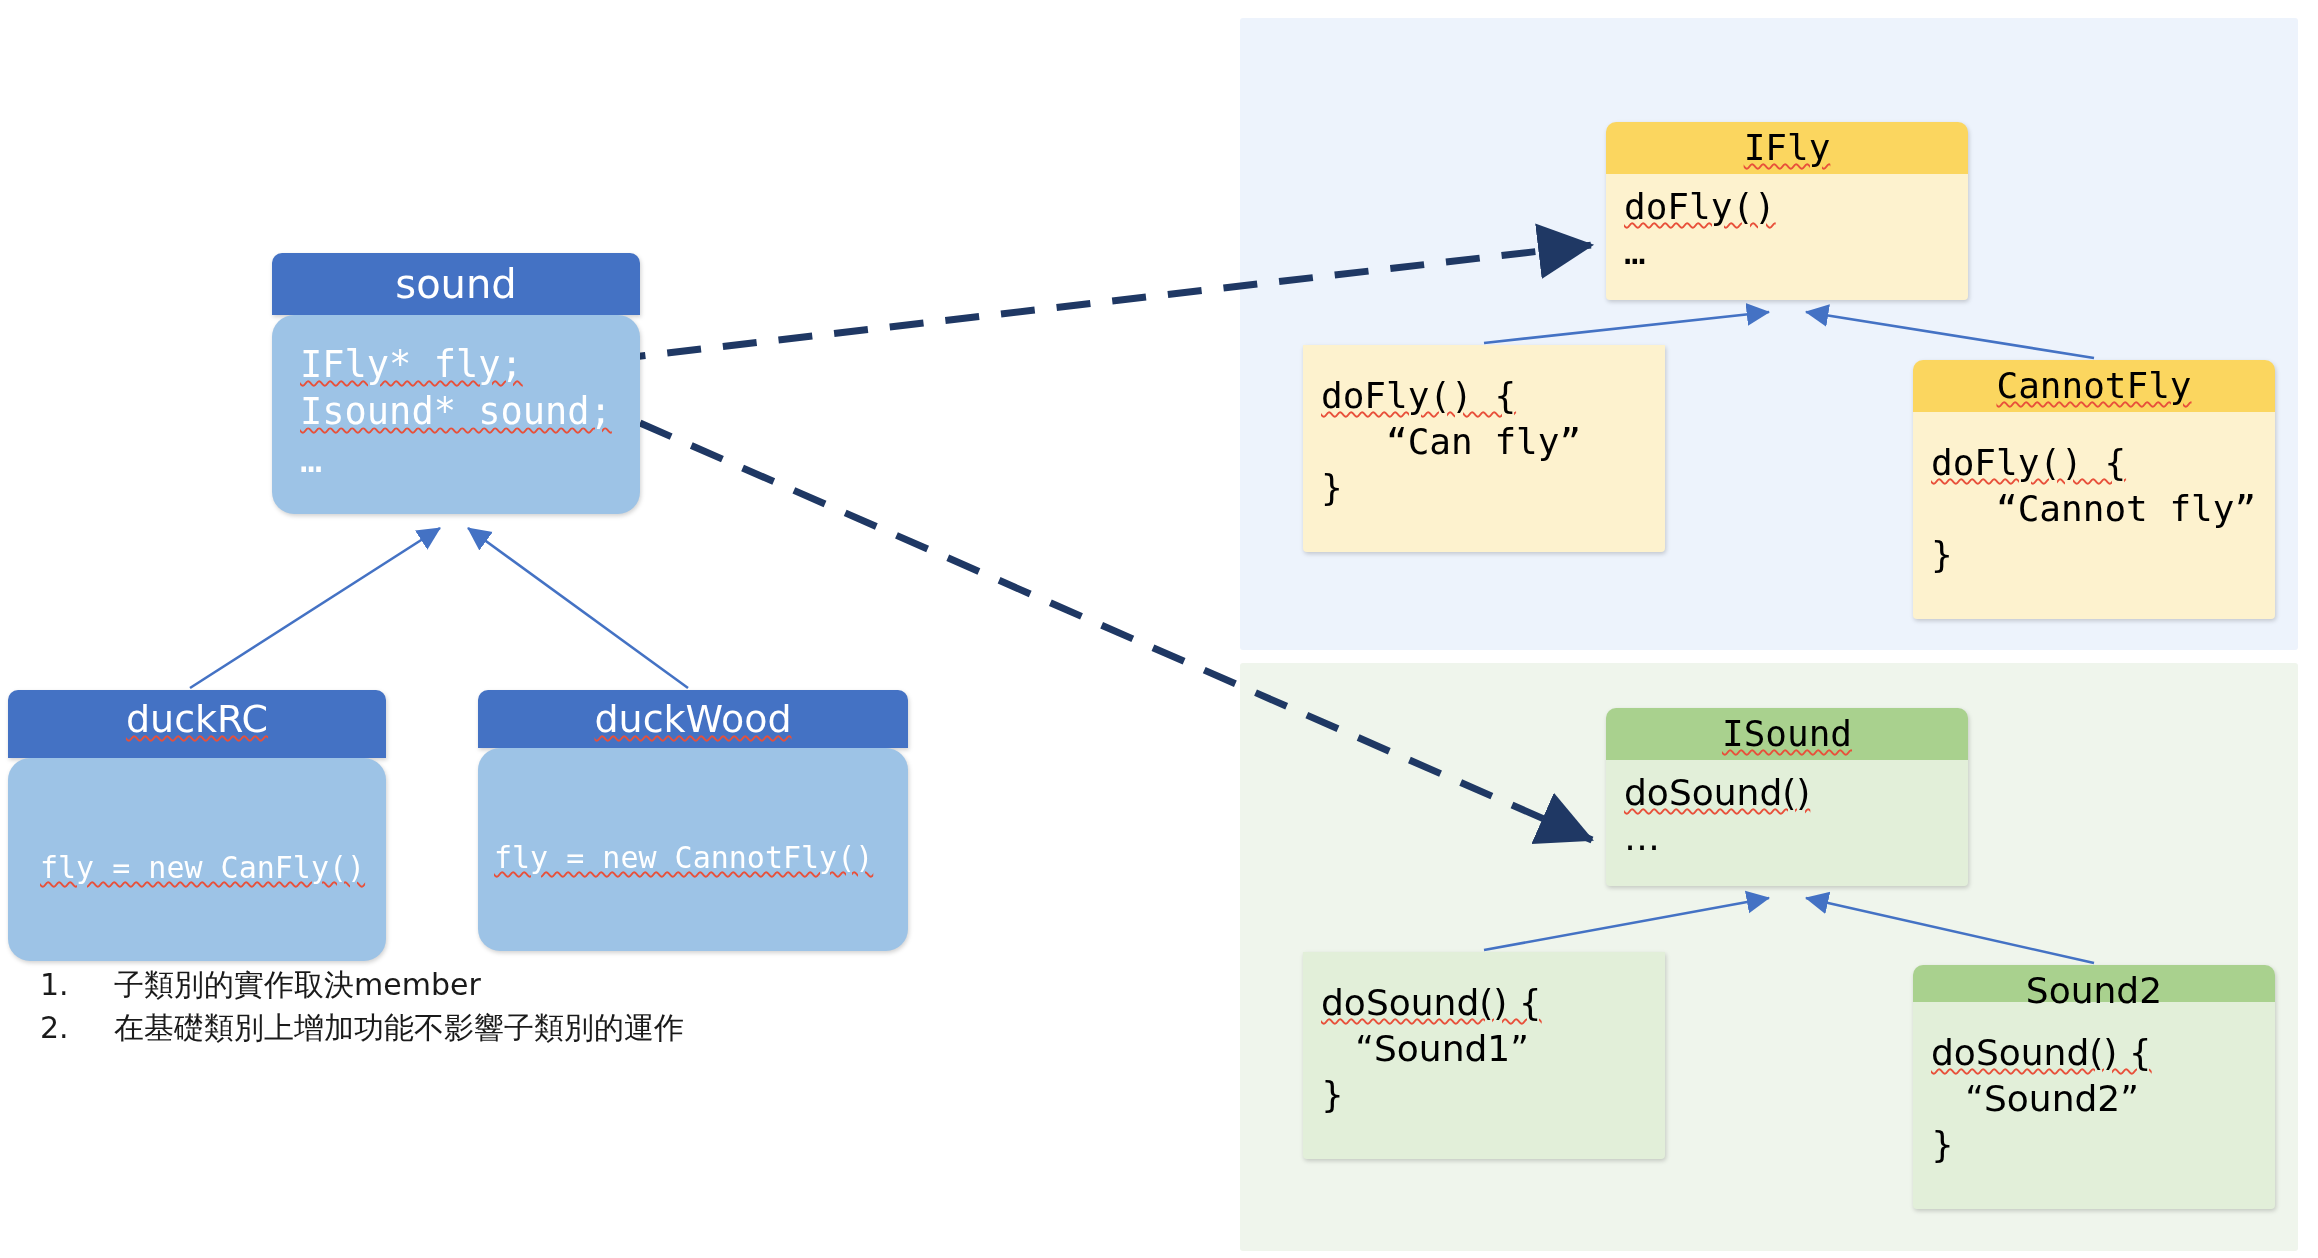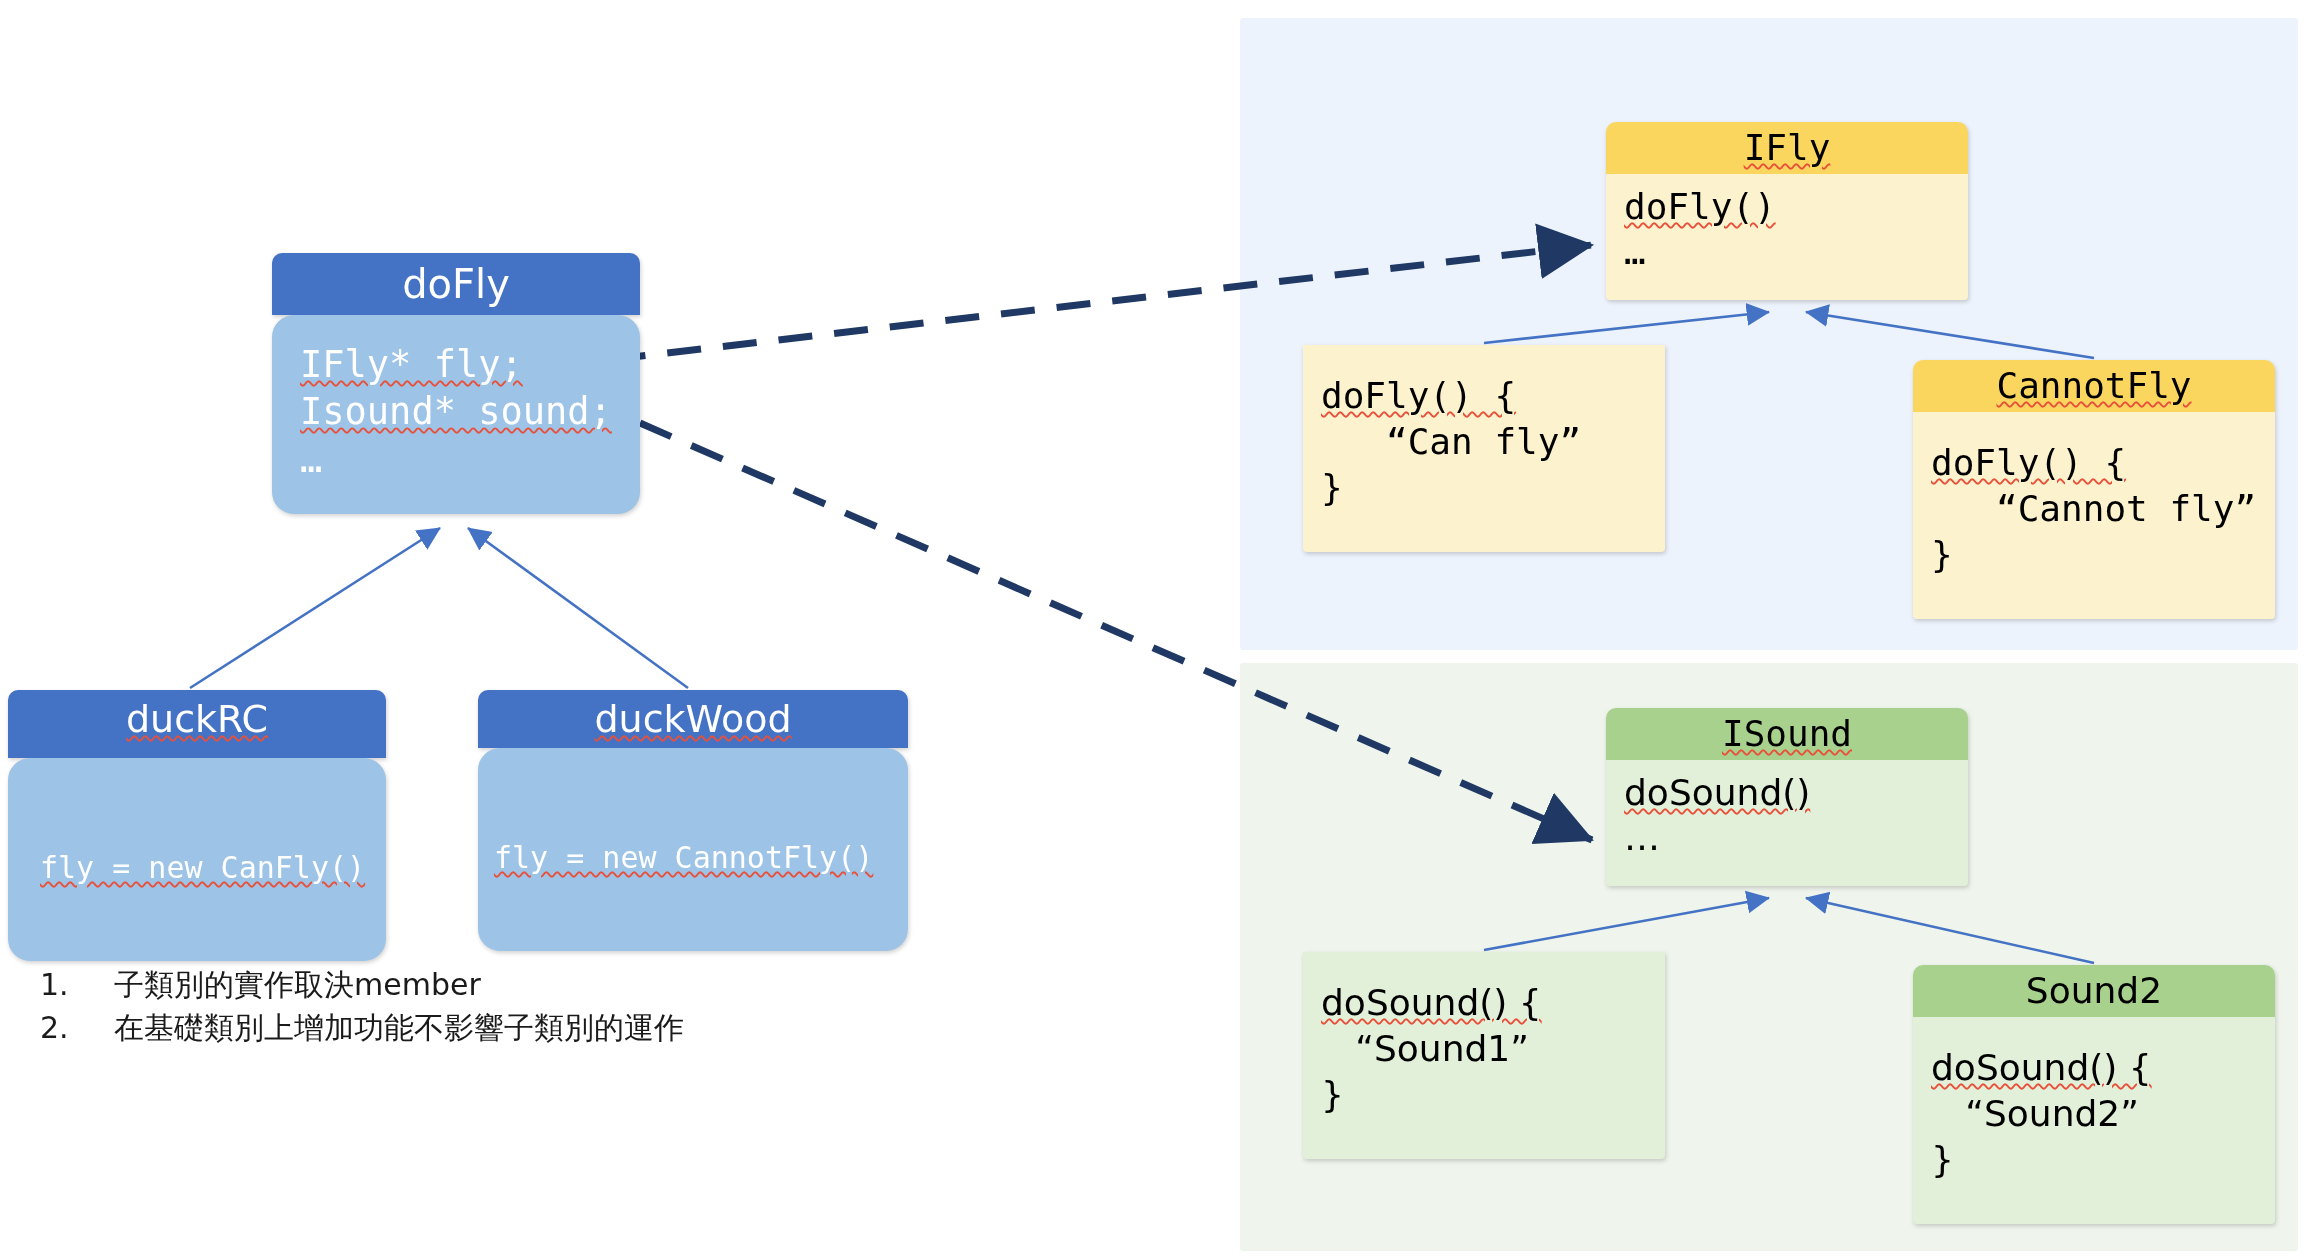--- a/index.html
+++ b/index.html
@@ -121,21 +121,21 @@
                       font-size: 36px; line-height: 1.26; }
 
   #box-sound1 { left: 1303px; top: 952px; width: 362px; height: 259px; }
   #box-sound1 .hdr  { height: 52px; line-height: 52px; font-size: 36px;
                       font-family: "DejaVu Sans", sans-serif; }
   #box-sound1 .body { height: 207px; padding: 28px 0 0 18px;
                       font-family: "DejaVu Sans", sans-serif;
                       font-size: 36px; line-height: 1.28; }
 
   #box-sound2 { left: 1913px; top: 965px; width: 362px; height: 259px; }
-  #box-sound2 .hdr  { height: 52px; line-height: 52px; font-size: 36px;
+  #box-sound2 .hdr  { height: 37px; line-height: 52px; font-size: 36px;
                       font-family: "DejaVu Sans", sans-serif; }
   #box-sound2 .body { height: 207px; padding: 28px 0 0 18px;
                       font-family: "DejaVu Sans", sans-serif;
                       font-size: 36px; line-height: 1.28; }
 
   
   #notes {
     position: absolute;
     left: 40px; top: 964px;
     width: 900px;
@@ -181,21 +181,21 @@
     
     <line x1="2094" y1="963" x2="1806" y2="898" stroke="#4472C4" stroke-width="2.6" marker-end="url(#tri-blue)"></line>
 
      IFly (dependency, dashed) --&gt;
     <line x1="556" y1="366" x2="1592" y2="245" stroke="#1F3864" stroke-width="7" stroke-dasharray="34 22" marker-end="url(#tri-navy)"></line>
      ISound (dependency, dashed) --&gt;
     <line x1="640" y1="423" x2="1592" y2="840" stroke="#1F3864" stroke-width="7" stroke-dasharray="34 22" marker-end="url(#tri-navy)"></line>
   </svg>
 
   <div class="box blue" id="box-duck">
-    <div class="hdr">doFly</div>
+    <div class="hdr">sound</div>
     <div class="body"><span class="sq">IFly* fly;</span><br><span class="sq">Isound* sound;</span><br><span>…</span></div>
   </div>
 
   <div class="box blue" id="box-duckrc">
     <div class="hdr"><span class="sq">duckRC</span></div>
     <div class="body"><span class="sq">fly = new CanFly()</span></div>
   </div>
 
   <div class="box blue" id="box-duckwood">
     <div class="hdr"><span class="sq">duckWood</span></div>

